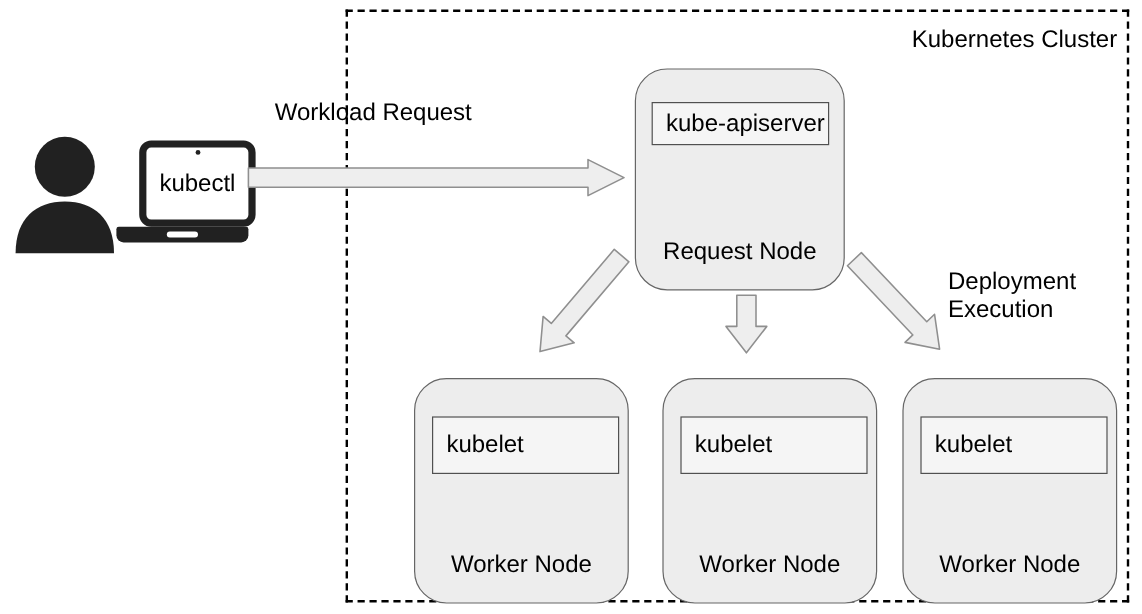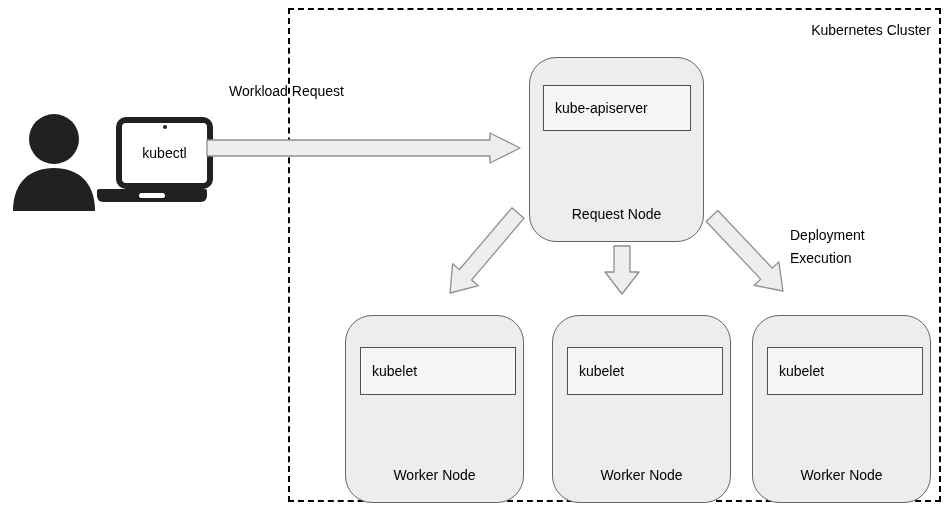--- a/index.html
+++ b/index.html
@@ -11,21 +11,21 @@
     --arrow-stroke:#8f8f8f;
     --cluster-border:#000000;
     --icon-color:#212121;
     --text-color:#000000;
   }
   html,body{margin:0;padding:0;background:#ffffff;}
   .canvas{
     position:relative;width:952px;height:512px;overflow:hidden;
     background:#ffffff;
     font-family:"Liberation Sans","DejaVu Sans",sans-serif;
-    font-size:14px;color:var(--text-color);
+    font-size:20px;color:var(--text-color);
   }
   
   .cluster{
     position:absolute;left:288px;top:8px;width:649px;height:490px;
     border:2px dashed var(--cluster-border);
   }
   .cluster-label{
     position:absolute;top:12px;right:8px;white-space:nowrap;
   }
   
@@ -35,21 +35,21 @@
   }
   .node-label{
     position:absolute;bottom:19px;left:0;right:0;text-align:center;white-space:nowrap;
   }
   .inner-box{
     position:absolute;background:var(--inner-box-fill);
     border:1px solid var(--inner-box-border);
     display:flex;align-items:center;padding-left:11px;box-sizing:border-box;
   }
   .master{left:239px;top:47px;width:173px;height:183px;}
-  .master .inner-box{left:13px;top:27px;width:148px;height:46px;}
+  .master .inner-box{left:13px;top:27px;width:148px;height:36px;}
   .worker{top:305px;width:177px;height:186px;}
   .worker .inner-box{left:14px;top:31px;width:156px;height:48px;}
   .worker-1{left:55px;}
   .worker-2{left:262px;}
   .worker-3{left:462px;}
   
   .person-svg{position:absolute;left:10px;top:106px;}
   .person-svg path,.person-svg circle{fill:var(--icon-color);}
   .laptop-screen{
     position:absolute;left:116px;top:117px;width:97px;height:72px;

